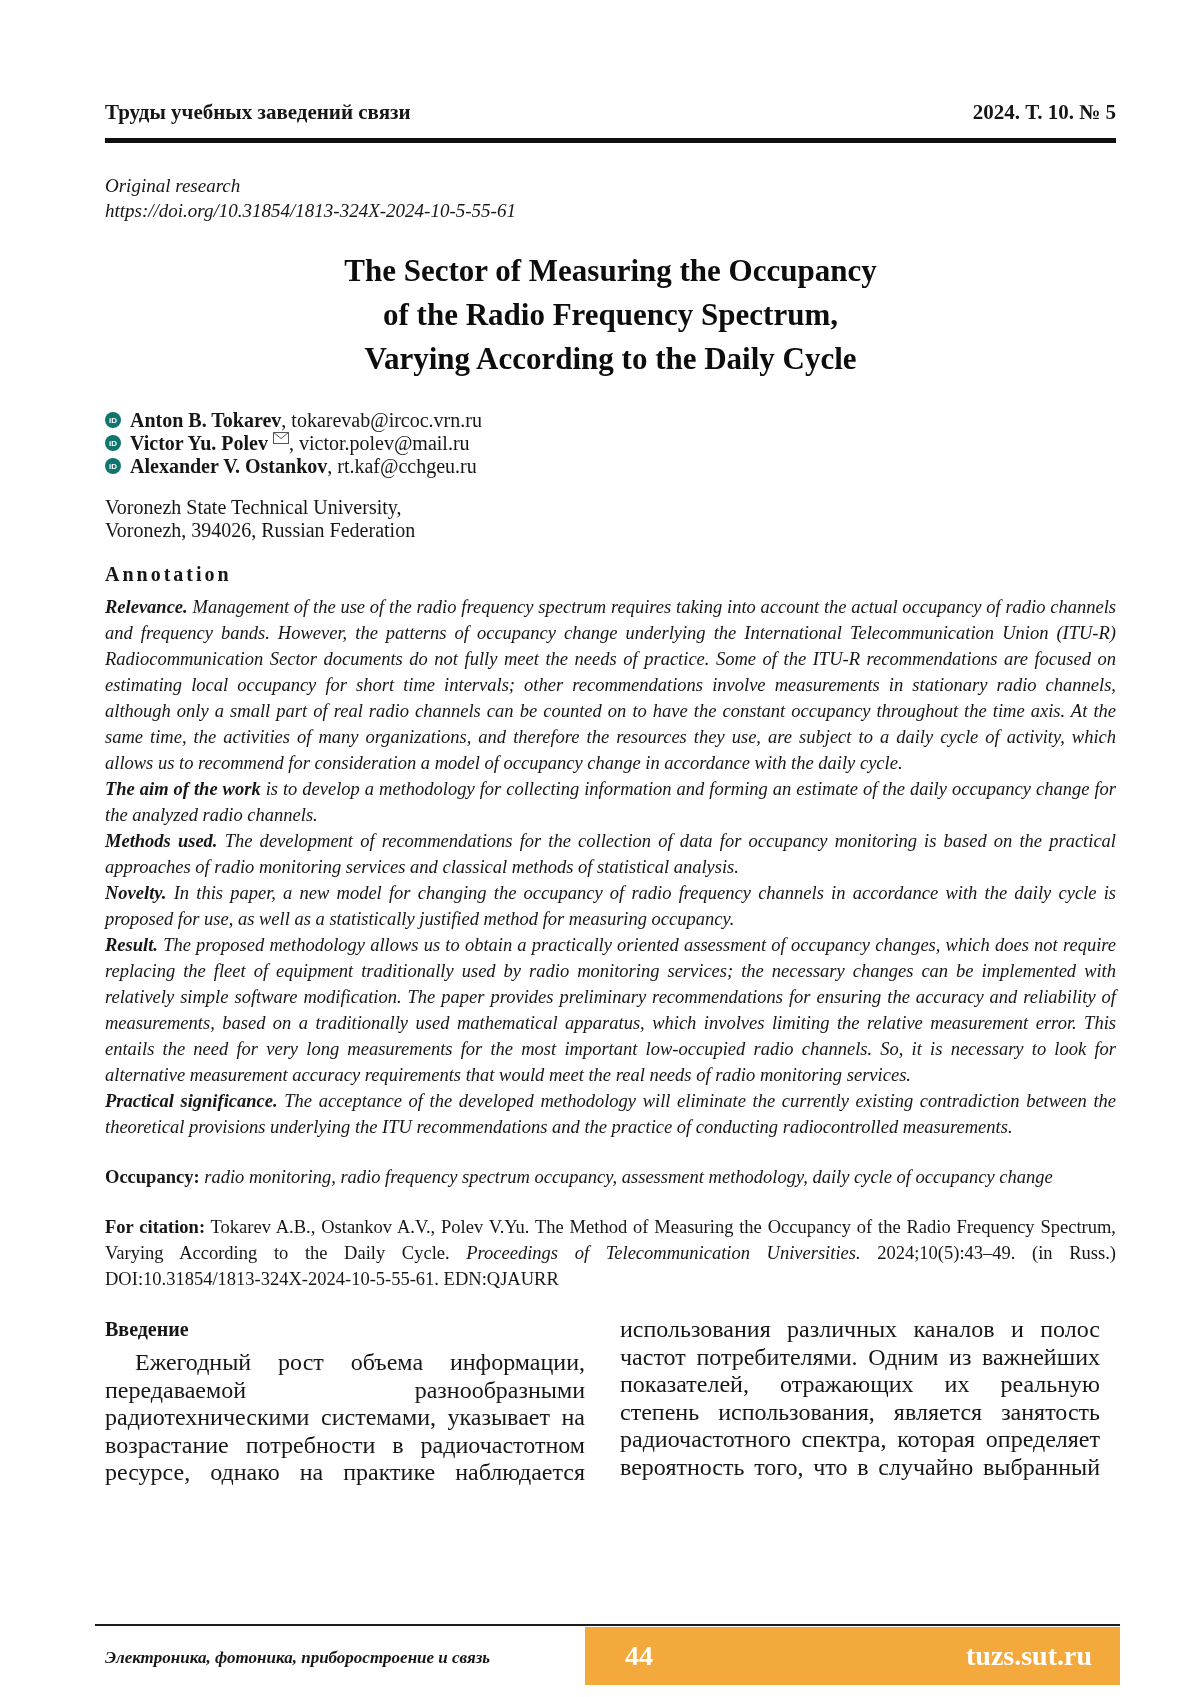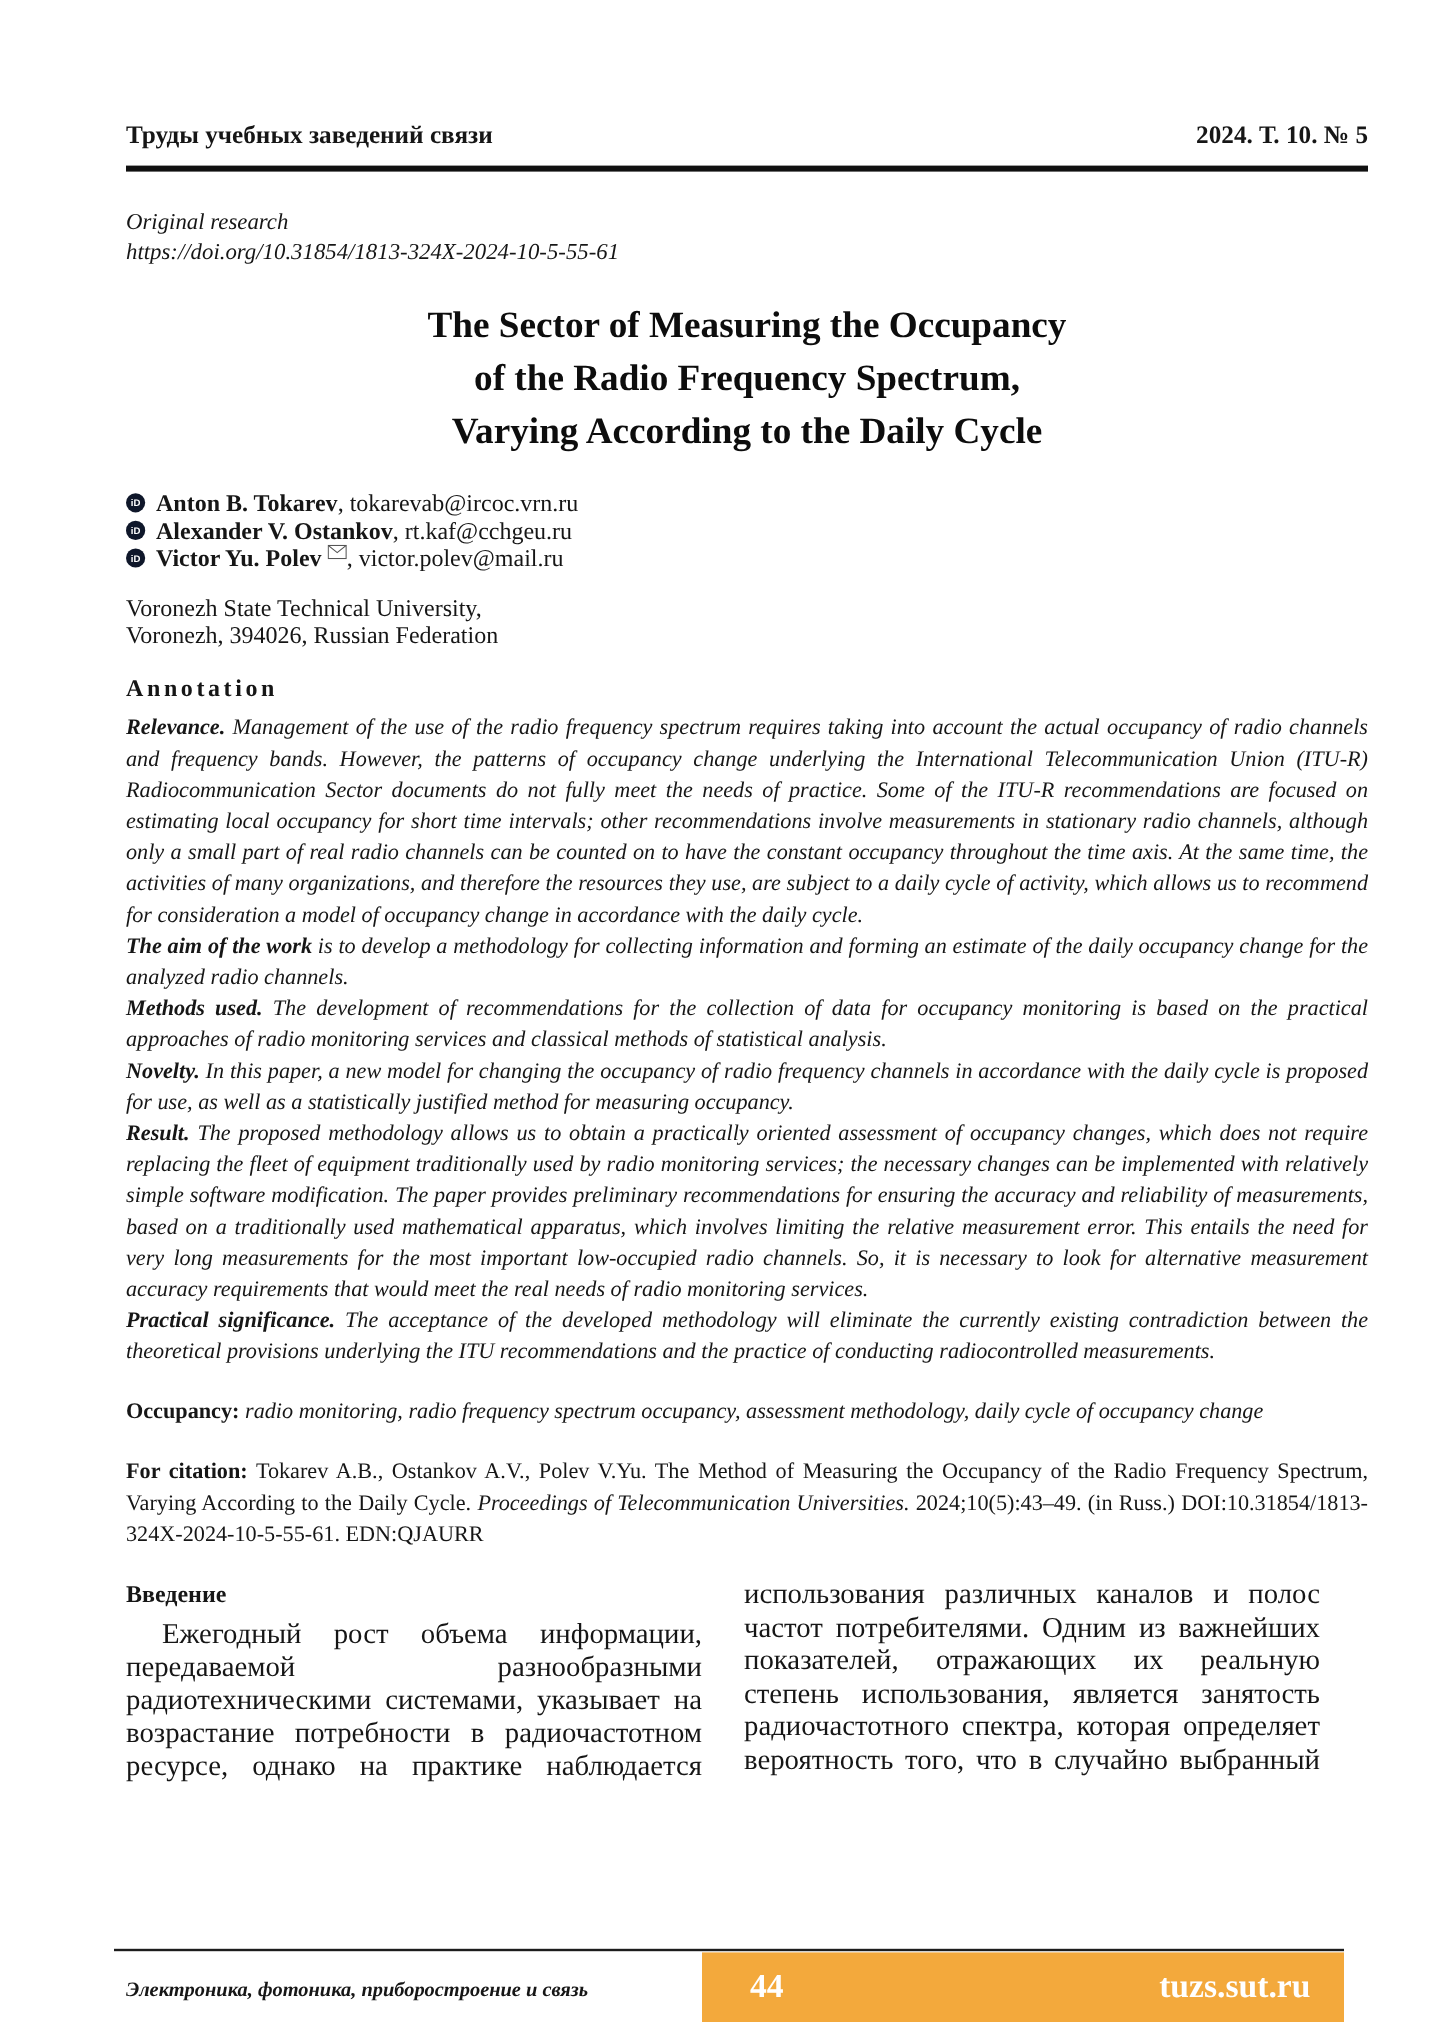--- a/index.html
+++ b/index.html
@@ -2,38 +2,38 @@
 <html><head>
 <meta charset="utf-8">
 <style>
   * { margin:0; padding:0; box-sizing:border-box; }
   html,body { background:#888; }
   .page {
     position:relative; width:1200px; height:1697px; margin:0 auto;
     background:#ffffff; color:#161616;
     font-family:"Liberation Serif", serif; overflow:hidden;
   }
-  .content { padding:0 60px 0 105px; }
+  .content { padding:0 84px 0 105px; }
 
   .header {
     display:flex; justify-content:space-between; align-items:baseline;
     margin-top:100px; font-weight:bold; font-size:21px; line-height:25px;
     padding-bottom:13px; border-bottom:5px solid #101010;
   }
   .meta { margin-top:30px; font-size:19px; line-height:25px;font-style:italic; }
   .title {
     margin-top:26px; text-align:center; font-weight:bold;
     font-size:31px; line-height:44px; white-space:pre-line; color:#0d0d0d;
   }
   .authors { margin-top:28px; font-size:20px; line-height:23px; }
   .author-row { display:block; }
   .author-name { font-weight:bold; }
   .orcid {
     display:inline-flex; width:16px; height:16px; border-radius:50%;
-    background:#0f172a; color:#fff; font-family:"Liberation Sans", sans-serif;
+    background:#0f766e; color:#fff; font-family:"Liberation Sans", sans-serif;
     font-size:8px; font-weight:bold; align-items:center; justify-content:center;
     margin-right:9px; position:relative; top:-2px; vertical-align:middle;
   }
   .envelope { position:relative; top:-6px; margin-left:5px; }
   .affiliation { margin-top:18px; font-size:20px; line-height:23px; white-space:pre-line; }
 
   .ann-heading { margin-top:20px; font-size:20px; line-height:24px; font-weight:bold; letter-spacing:3px; }
   .ann-body { margin-top:8px; font-size:18.5px; line-height:26px; text-align:justify; font-style:italic; }
   .ann-body p { margin:0; }
   .ann-label { font-weight:bold; }
@@ -84,27 +84,27 @@
 
     <h1 class="title">The Sector of Measuring the Occupancy
 of the Radio Frequency Spectrum,
 Varying According to the Daily Cycle</h1>
 
     <div class="authors">
       <div class="author-row">
         <span class="orcid">iD</span><span class="author-name">Anton B. Tokarev</span><span>, </span><span>tokarevab@ircoc.vrn.ru</span>
       </div>
       <div class="author-row">
-        <span class="orcid">iD</span><span class="author-name">Alexander V. Ostankov</span><span>, </span><span>rt.kaf@cchgeu.ru</span>
-      </div>
-      <div class="author-row">
         <span class="orcid">iD</span><span class="author-name">Victor Yu. Polev</span><span class="envelope"><svg width="16" height="12" viewBox="0 0 16 12">
               <rect x="0.5" y="0.5" width="15" height="11" fill="none" stroke="#555" stroke-width="1"></rect>
               <path d="M0.5,0.5 L8,6.5 L15.5,0.5" fill="none" stroke="#555" stroke-width="1"></path>
             </svg></span><span>, </span><span>victor.polev@mail.ru</span>
+      </div>
+      <div class="author-row">
+        <span class="orcid">iD</span><span class="author-name">Alexander V. Ostankov</span><span>, </span><span>rt.kaf@cchgeu.ru</span>
       </div>
     </div>
 
     <div class="affiliation">Voronezh State Technical University,
 Voronezh, 394026, Russian Federation</div>
 
     <div class="ann-heading">Annotation</div>
 
     <div class="ann-body">
       <p><span class="ann-label">Relevance.</span> <span>Management of the use of the radio frequency spectrum requires taking into account the actual occupancy of radio channels and frequency bands. However, the patterns of occupancy change underlying the International Telecommunication Union (ITU-R) Radiocommunication Sector documents do not fully meet the needs of practice. Some of the ITU-R recommendations are focused on estimating local occupancy for short time intervals; other recommendations involve measurements in stationary radio channels, although only a small part of real radio channels can be counted on to have the constant occupancy throughout the time axis. At the same time, the activities of many organizations, and therefore the resources they use, are subject to a daily cycle of activity, which allows us to recommend for consideration a model of occupancy change in accordance with the daily cycle.</span></p>

